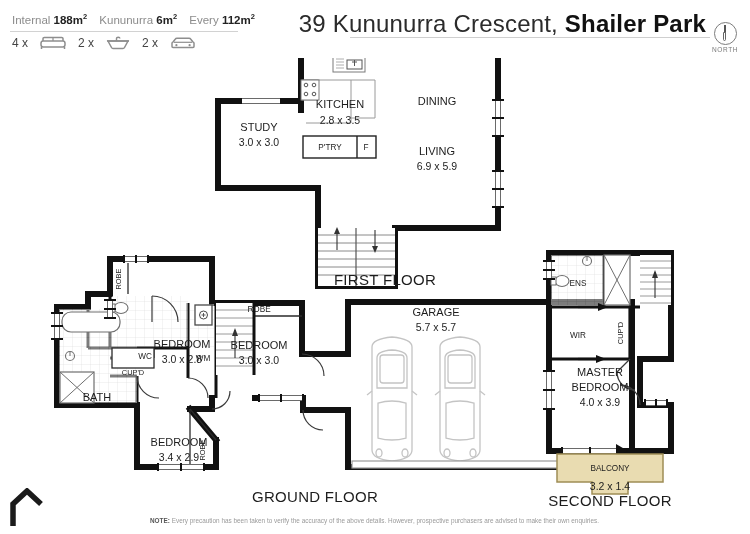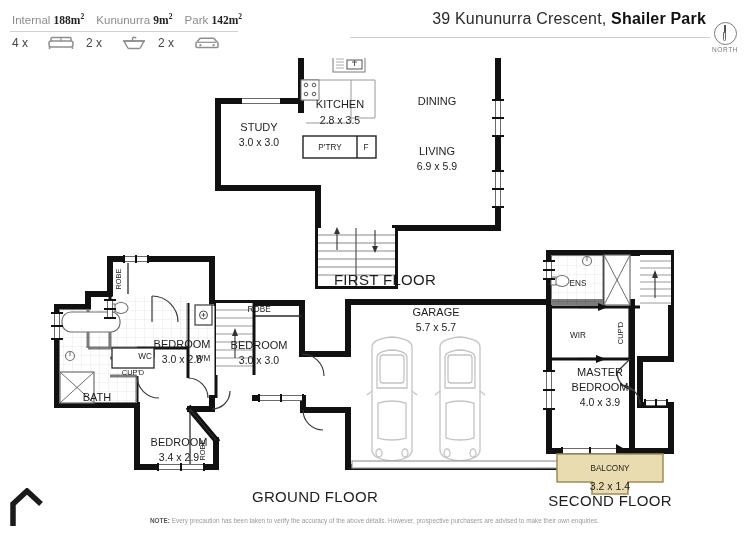--- a/index.html
+++ b/index.html
@@ -3,30 +3,30 @@
 <meta charset="utf-8">
 <style>
   html,body{margin:0;padding:0;background:#fff;}
   body{width:750px;height:534px;position:relative;overflow:hidden;
        font-family:"Liberation Sans","DejaVu Sans",sans-serif;color:#1a1a1a;}
 
   
   #header{position:absolute;left:0;top:0;width:750px;height:60px;}
   #stats{position:absolute;left:12px;top:12px;font-size:11.5px;white-space:nowrap;}
   #stats .lbl{color:#8c8c8c;margin-top:20px;}
-  #stats .val{color:#222;font-weight:bold;font-family:Liberation Serif, serif;}
+  #stats .val{color:#222;font-weight:bold;}
   #stats sup{font-size:7.5px;vertical-align:super;}
   #stats .gap{display:inline-block;width:9px;}
 
   #counts{position:absolute;left:12px;top:36px;font-size:12px;color:#444;display:flex;align-items:center;gap:5px;}
-  #counts .cnt{display:flex;align-items:flex-end;gap:20px;margin-right:7px;}
+  #counts .cnt{display:flex;align-items:flex-end;gap:12px;margin-right:7px;}
 
   #rule-left{position:absolute;left:10px;top:31px;width:228px;height:1px;background:#d2d2d2;}
 
-  #title{position:absolute;right:44px;top:10px;font-size:16px;white-space:nowrap;
+  #title{position:absolute;right:44px;top:10px;font-size:24px;white-space:nowrap;
          text-align:right;color:#2b2b2b;font-weight:300;letter-spacing:.2px;margin-left:32px;}
   #title .bold{font-weight:bold;color:#111;}
   #rule-title{position:absolute;right:40px;top:37px;width:360px;height:1px;background:#cfcfcf;}
 
   #compass{position:absolute;left:707px;top:22px;width:36px;text-align:center;}
   #compass .ring{width:21px;height:21px;border:1.4px solid #7d7d7d;border-radius:50%;margin:0 auto;position:relative;}
   #compass .ring:before{content:"";position:absolute;left:9px;top:2px;width:2px;height:8px;background:#555;}
   #compass .ring:after{content:"";position:absolute;left:8.5px;top:9px;width:3px;height:9px;
         background:#fff;border:1.2px solid #666;box-sizing:border-box;border-radius:0 0 2px 2px;}
   #compass .nlbl{font-size:6.5px;color:#7a7a7a;letter-spacing:.6px;margin-top:1px;}
@@ -49,23 +49,23 @@
 </style>
 </head>
 <body>
 
 <div id="header">
 
   <div id="stats">
     <span><span class="lbl">Internal</span>
     <span class="val"><span>188m</span><sup>2</sup></span></span><span class="gap"></span>
     <span><span class="lbl">Kununurra</span>
-    <span class="val"><span>9m</span><sup>2</sup></span></span><span class="gap"></span>
-    <span><span class="lbl">Park</span>
-    <span class="val"><span>142m</span><sup>2</sup></span></span>
+    <span class="val"><span>6m</span><sup>2</sup></span></span><span class="gap"></span>
+    <span><span class="lbl">Every</span>
+    <span class="val"><span>112m</span><sup>2</sup></span></span>
   </div>
 
   <div id="rule-left"></div>
 
   <div id="counts">
     <span class="cnt">
       <span>4 x</span>
       <svg width="26" height="14" viewBox="0 0 26 14">
         <rect x="1" y="5" width="24" height="6" rx="2.2" fill="none" stroke="#8e8e8e" stroke-width="1.5"></rect>
         <path d="M3 5 L3 2.5 Q3 1.5 4.3 1.5 L21.7 1.5 Q23 1.5 23 2.5 L23 5" fill="none" stroke="#8e8e8e" stroke-width="1.5"></path>

